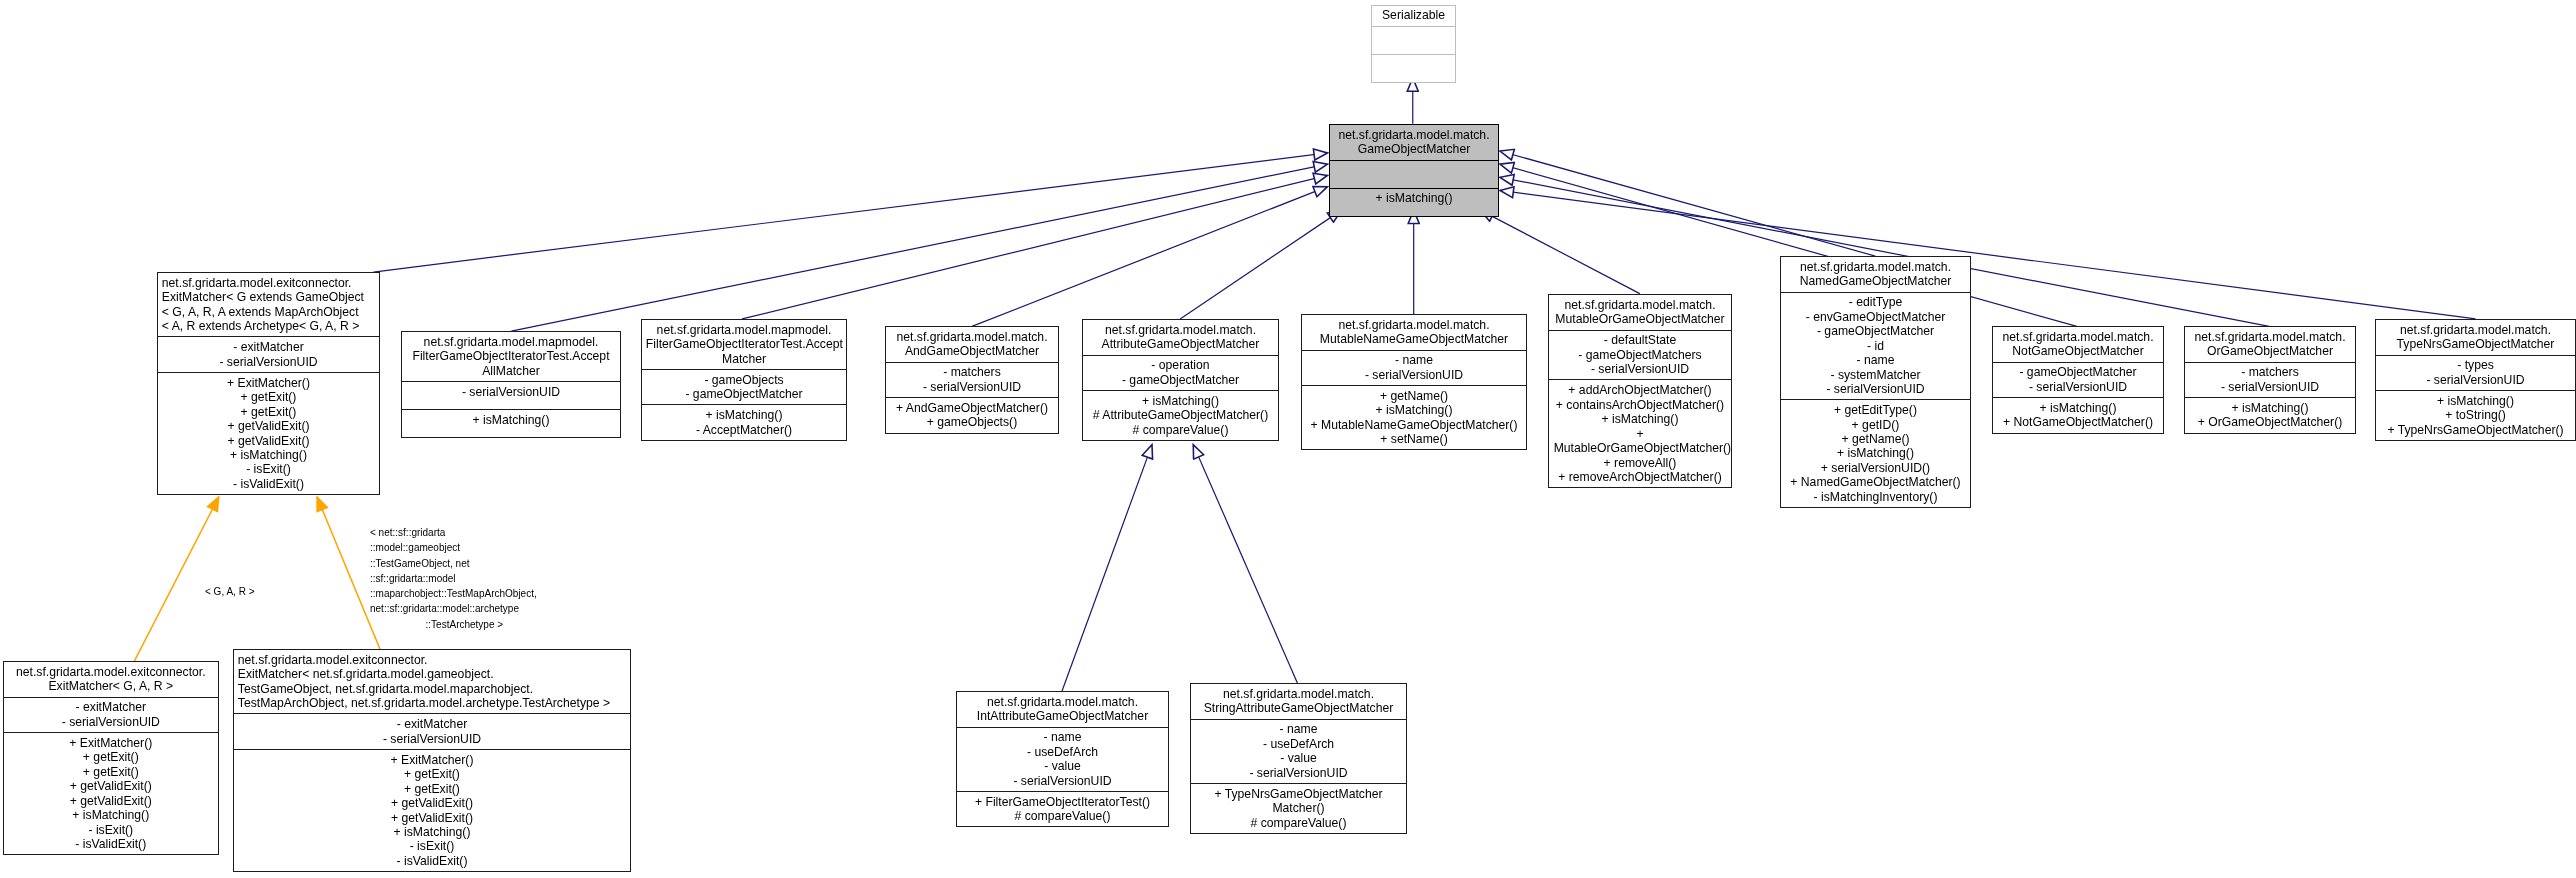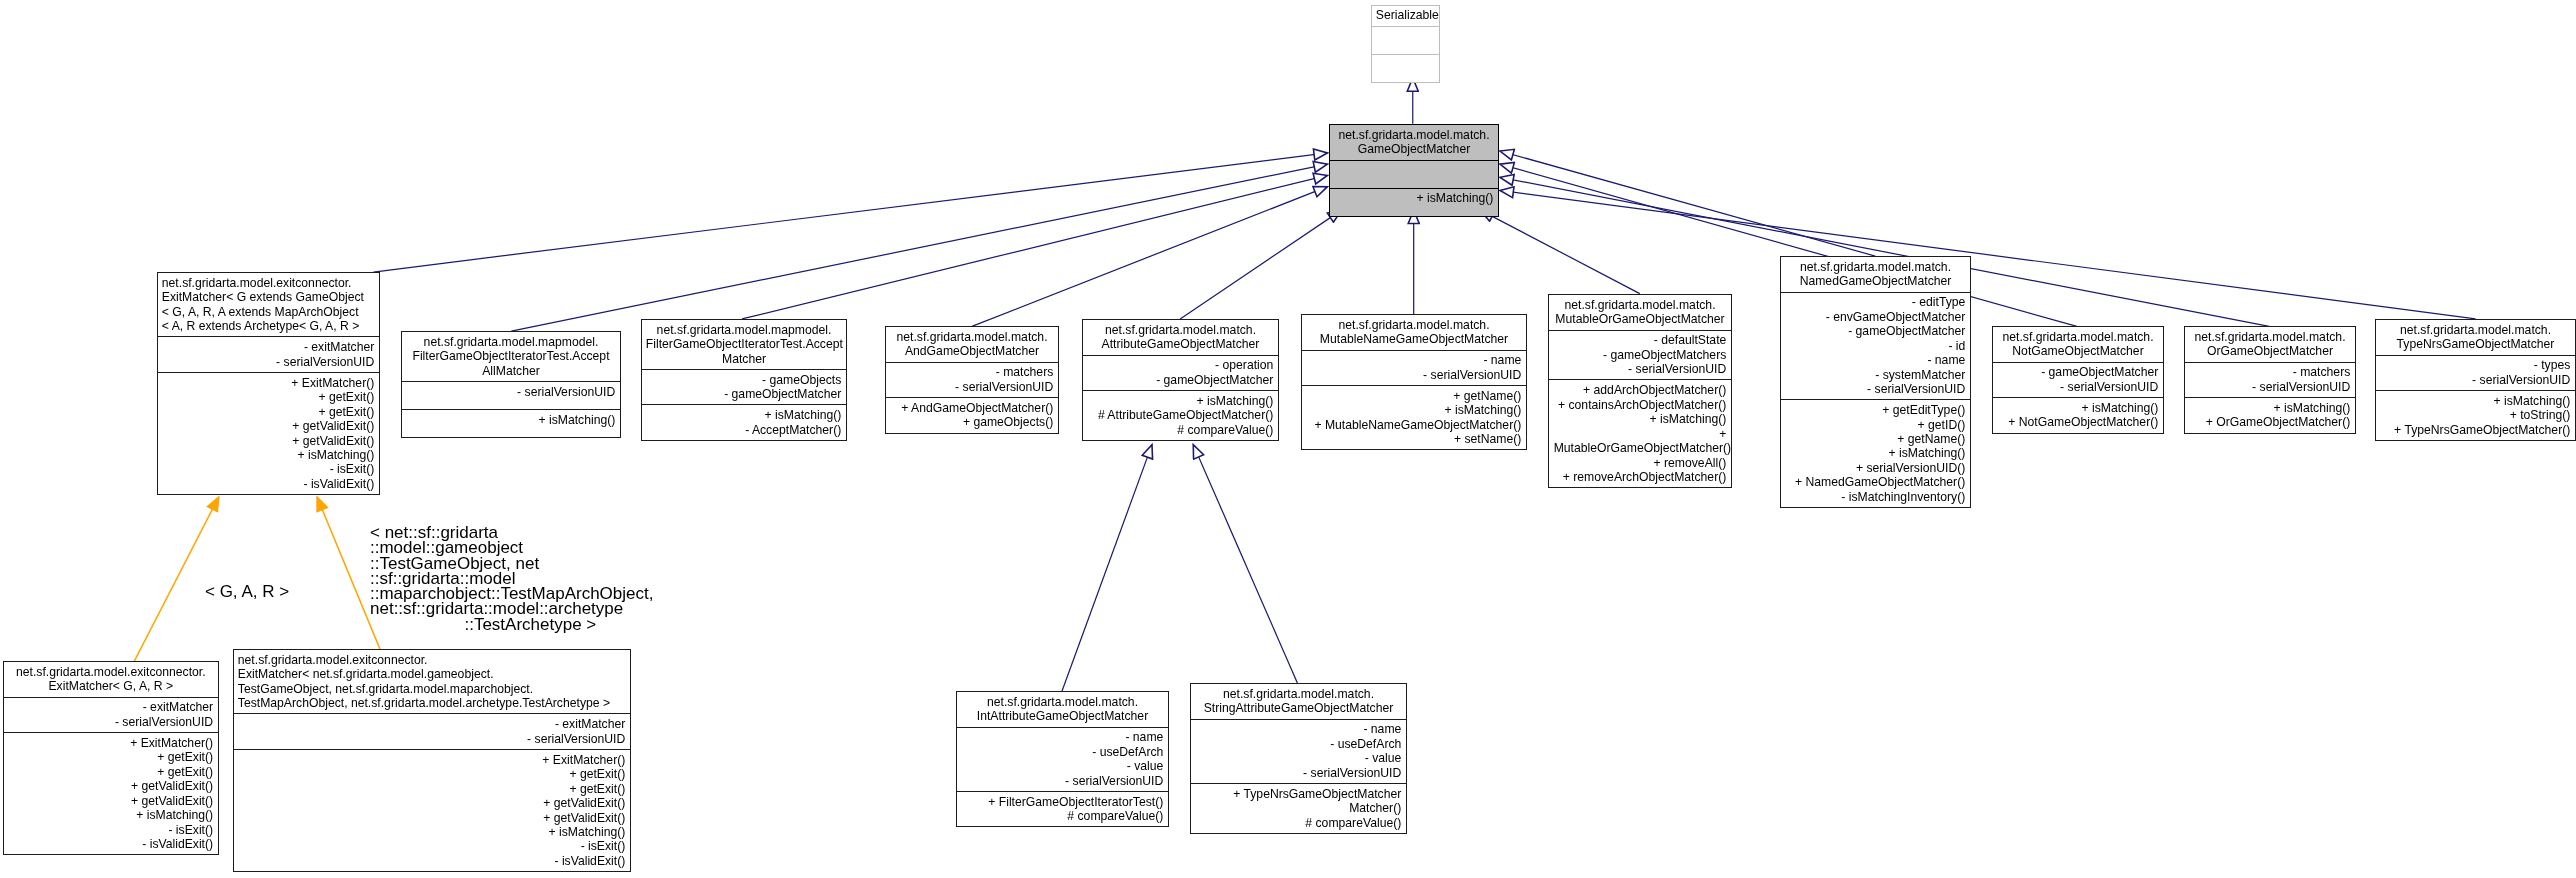--- a/index.html
+++ b/index.html
@@ -4,26 +4,26 @@
 <style>
   html,body{margin:0;padding:0;background:#ffffff;}
   body{position:relative;width:2576px;height:878px;overflow:hidden;
        font-family:"Liberation Sans","DejaVu Sans",sans-serif;color:#000;}
   #edge-layer{position:absolute;left:0;top:0;width:2576px;height:878px;z-index:0;}
   .uml-box{position:absolute;z-index:1;background:#ffffff;border:0.9px solid #1c1c1c;
            box-sizing:border-box;font-size:12.2px;line-height:1.185;}
   .uml-box .title{text-align:center;padding:2.8px 3.8px;white-space:pre-line;}
   .uml-box .title-left{text-align:left;}
   .uml-box .attrs,.uml-box .methods{border-top:0.9px solid #1c1c1c;padding:2.8px 4.7px;
-           white-space:pre-line;min-height:21.6px;text-align:right;}
+           white-space:pre-line;min-height:21.6px;text-align:center;}
   .uml-box.highlight{background:#bebebe;border:1.9px solid #000;}
   .uml-box.highlight .attrs,.uml-box.highlight .methods{border-top:0.9px solid #000;}
   .uml-box.external{border:0.9px solid #bdbdbd;}
   .uml-box.external .attrs,.uml-box.external .methods{border-top:0.9px solid #bdbdbd;}
-  .edge-label{position:absolute;z-index:1;font-size:17px;line-height:15.3px;
+  .edge-label{position:absolute;z-index:1;font-size:10px;line-height:15.3px;
               white-space:pre;color:#000;}
 </style>
 </head>
 <body>
 
 <svg id="edge-layer" width="2576" height="878" viewBox="0 0 2746 936" xmlns="http://www.w3.org/2000/svg">
   <defs>
     <marker id="arrowHollowBlue" viewBox="0 0 12 10" refX="11" refY="5" markerWidth="17" markerHeight="14" orient="auto" markerUnits="userSpaceOnUse">
       <path d="M0.8,0.8 L11,5 L0.8,9.2 z" fill="#ffffff" stroke="#191970" stroke-width="1.2"></path>
     </marker>
@@ -46,21 +46,21 @@
     <line x1="2639" y1="340" x2="1599" y2="203" marker-end="url(#arrowHollowBlue)"></line>
     <line x1="1132" y1="737" x2="1228" y2="474" marker-end="url(#arrowHollowBlue)"></line>
     <line x1="1383" y1="728" x2="1272" y2="474" marker-end="url(#arrowHollowBlue)"></line>
   </g>
   <g stroke="#ffa500" stroke-width="1.6" fill="none">
     <line x1="143" y1="705" x2="233" y2="530" marker-end="url(#arrowSolidOrange)"></line>
     <line x1="405" y1="692" x2="338" y2="530" marker-end="url(#arrowSolidOrange)"></line>
   </g>
 </svg>
 
-<div class="uml-box external" style="left:1371px;top:4.7px;width:69px">
+<div class="uml-box external" style="left:1371px;top:4.7px;width:85px">
   <div class="title">Serializable</div>
   <div class="attrs"></div>
   <div class="methods"></div>
 </div>
 
 <div class="uml-box highlight" style="left:1329px;top:124px;width:170px">
   <div class="title">net.sf.gridarta.model.match.
 GameObjectMatcher</div>
   <div class="attrs"></div>
   <div class="methods">+ isMatching()</div>

